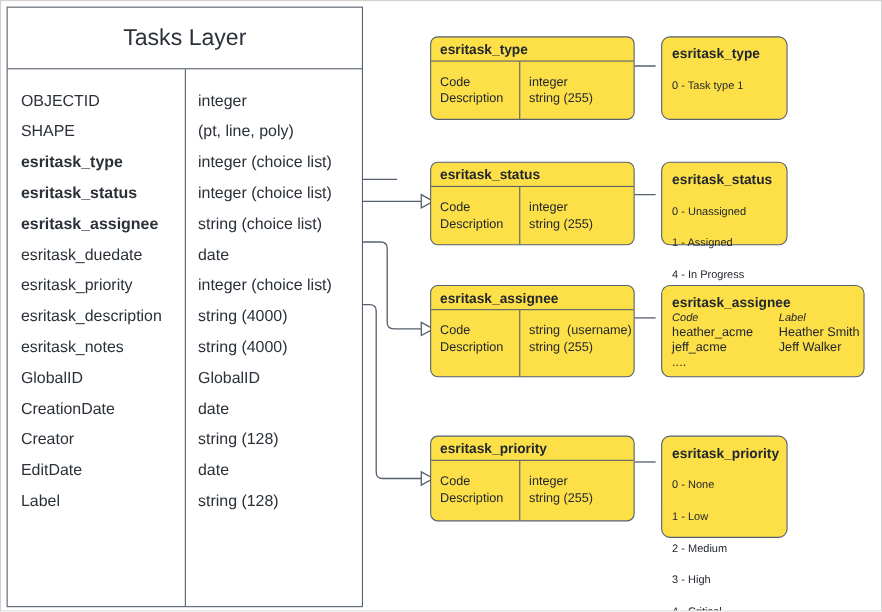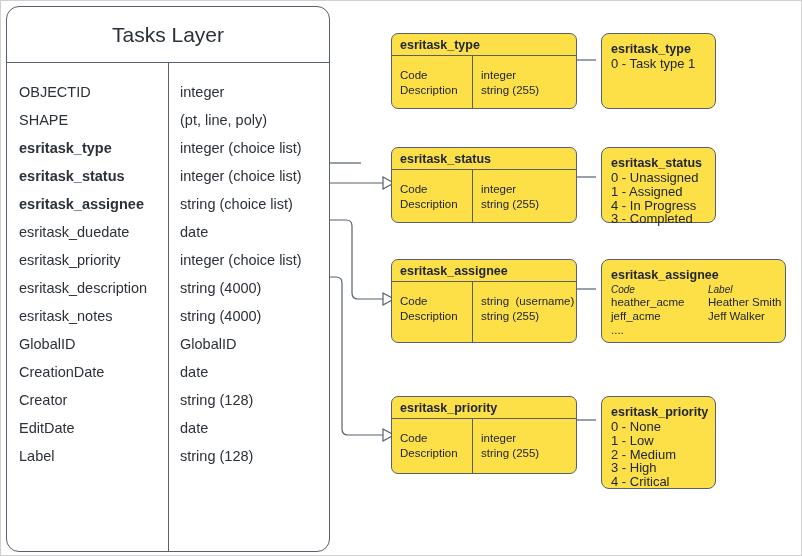--- a/index.html
+++ b/index.html
@@ -21,21 +21,21 @@
   }
 
   
   .layer-table {
     position: absolute;
     left: 5px;
     top: 5px;
     width: 324px;
     height: 546px;
     border: 1px solid #56606e;
-    border-radius: 13px;
+    border-radius: 0;
     box-sizing: border-box;
     background: #ffffff;
   }
   .layer-title {
     height: 56px;
     line-height: 56px;
     text-align: center;
     font-size: 21px;
     color: #2b3138;
     border-bottom: 1px solid #56606e;
@@ -131,24 +131,25 @@
     padding: 7px 9px;
   }
   .ynote-title {
     font-size: 12.5px;
     font-weight: bold;
     color: #22272e;
     line-height: 16px;
     white-space: nowrap;
   }
   .ynote-line {
-    font-size: 13px;
+    font-size: 10px;
     color: #22272e;
     line-height: 13.8px;
     white-space: nowrap;
+    margin-top: 15px;
   }
   
   .legend-row {
     font-size: 11.5px;
     color: #22272e;
     line-height: 13.8px;
     white-space: nowrap;
     position: relative;
     height: 13.8px;
   }

